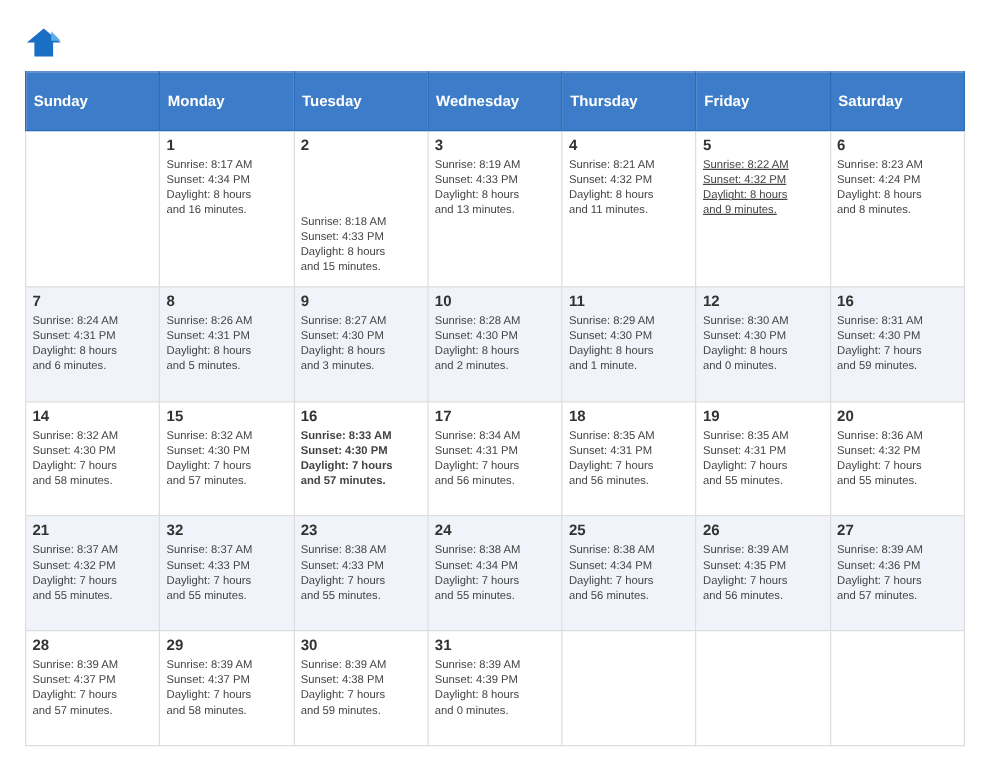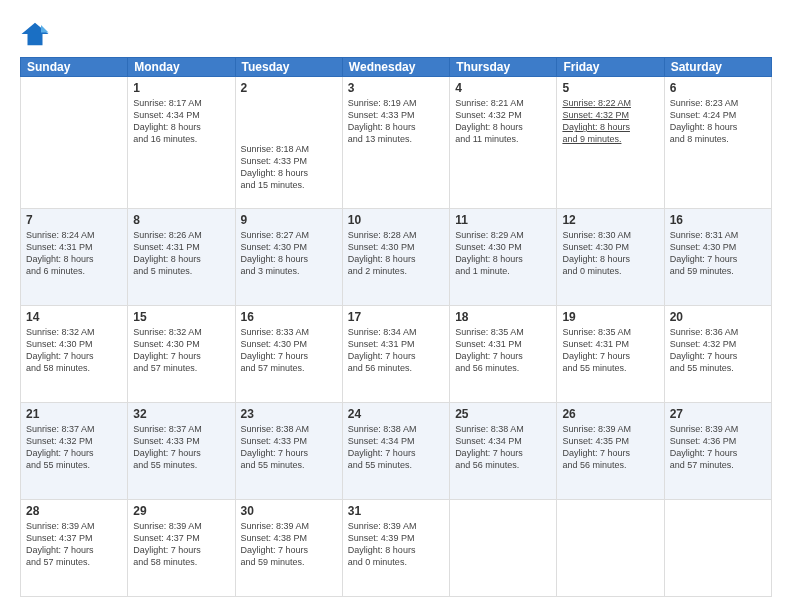--- a/index.html
+++ b/index.html
@@ -59,21 +59,21 @@
       flex: 1;
       border: 1px solid #ccc;
       border-collapse: collapse;
       width: 100%;
       table-layout: fixed;
     }
     .calendar th {
       background-color: #3d7cc9;
       color: white;
       text-align: left;
-      padding: 2px 6px;
+      padding: 16px 6px;
       font-size: 12px;
       font-weight: bold;
       border: 1px solid #2d6cb9;
     }
     .calendar td {
       border: 1px solid #ddd;
       vertical-align: top;
       padding: 4px 5px;
       font-size: 9.5px;
       color: #333;
@@ -241,21 +241,21 @@
           </td>
           <td>
             <span class="day-number">15</span>
             <div class="day-info" style="white-space: pre-line;">Sunrise: 8:32 AM
 Sunset: 4:30 PM
 Daylight: 7 hours
 and 57 minutes.</div>
           </td>
           <td>
             <span class="day-number">16</span>
-            <div class="day-info" style="white-space: pre-line;">Sunrise: 8:33 AM
+            <div class="day-info" style="white-space: pre-line; font-weight: bold;">Sunrise: 8:33 AM
 Sunset: 4:30 PM
 Daylight: 7 hours
 and 57 minutes.</div>
           </td>
           <td>
             <span class="day-number">17</span>
             <div class="day-info" style="white-space: pre-line;">Sunrise: 8:34 AM
 Sunset: 4:31 PM
 Daylight: 7 hours
 and 56 minutes.</div>

